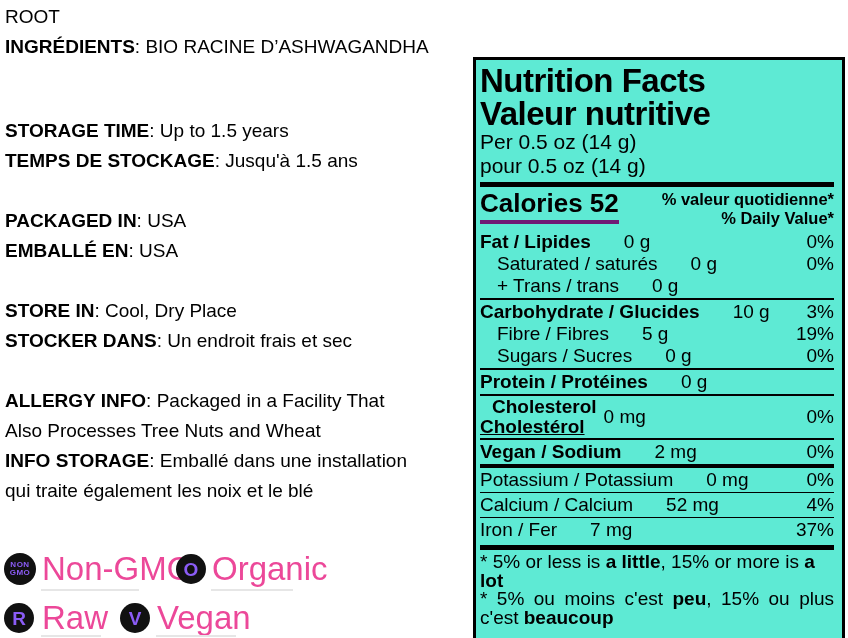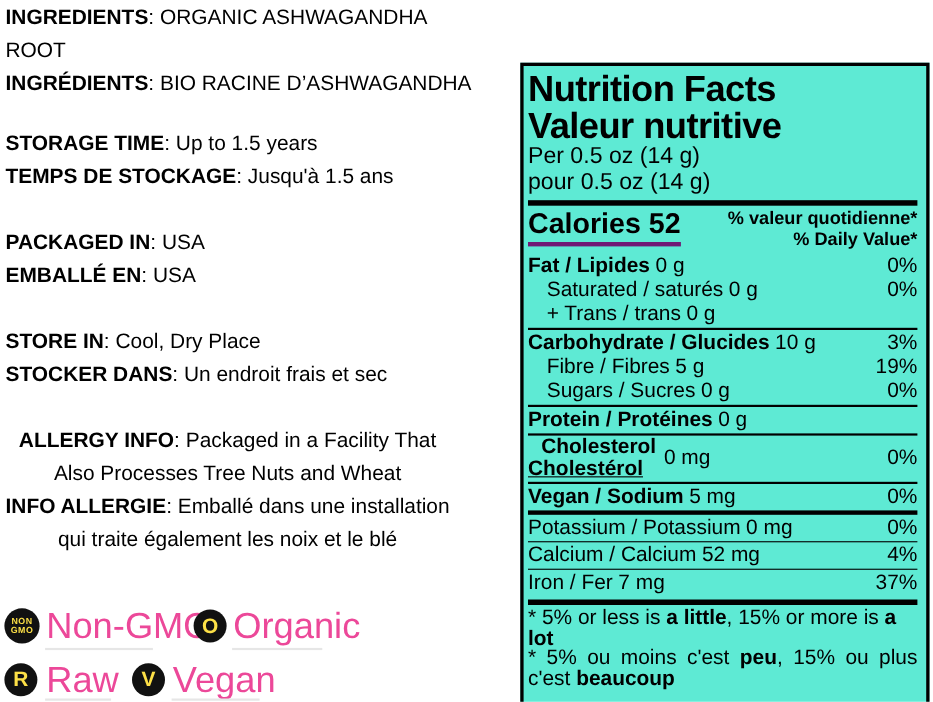--- a/index.html
+++ b/index.html
@@ -17,27 +17,27 @@
   .tblock {
     position: absolute; left: 5px;
     font-size: 19px; line-height: 30px;
     white-space: nowrap;
   }
   .tblock .lbl { font-weight: bold; }
   .b1 { top: 2px; }
   .b2 { top: 116px; }
   .b3 { top: 206px; }
   .b4 { top: 296px; }
-  .b5 { top: 386px; text-align: center; }
+  .b5 { top: 386px; }
 
   
   .badge-circle {
     position: absolute;
     width: 30px; height: 30px; border-radius: 50%;
-    background: #111111; color: #fde047;
+    background: #111111; color: #8b5cf6;
     display: flex; flex-direction: column;
     align-items: center; justify-content: center;
     font-weight: bold; text-align: center;
   }
   .badge-circle.big { width: 32px; height: 32px; }
   .badge-circle .tiny { font-size: 8px; line-height: 8px; letter-spacing: 0.5px; }
   .badge-circle .letter { font-size: 19px; line-height: 19px; }
   .badge-label {
     position: absolute;
     font-size: 33px; line-height: 28px; color: #ec4899;
@@ -61,42 +61,41 @@
   .hr2 { height: 2px; background: #000; margin: 1px 0; }
   .hr3 { height: 4px; background: #000; margin: 1px 0; }
 
   .cal-row { display: flex; justify-content: space-between; align-items: flex-start; margin: 1px 0 3px 0; }
   .cal-left {
     font-size: 26px; line-height: 27px; font-weight: bold;
     border-bottom: 4px solid #701a75; padding-bottom: 3px;
   }
   .dv-head { text-align: right; font-size: 16.5px; line-height: 19px; font-weight: bold; }
 
-  .row { display: flex; align-items: baseline; font-size: 19px; line-height: 22px; }
+  .row { display: flex; align-items: baseline; font-size: 19px; line-height: 22px; gap: 28px; }
   .row .amt { margin-left: 5px; }
   .row .dv { margin-left: auto; padding-left: 6px; }
   .row.r-bold .nm { font-weight: bold; }
   .row.ind { padding-left: 17px; text-align: center; }
 
   .chol { display: flex; align-items: center; font-size: 19px; }
   .chol .names { font-weight: bold; line-height: 20px; }
   .chol .amt { margin-left: 7px; }
   .chol .dv { margin-left: auto; }
 
   .fn { font-size: 19px; line-height: 18.5px; }
   .fn b { font-weight: bold; }
   .fn-fr { text-align: justify; }
 </style>
 </head>
 <body>
 
 <div class="page">
 
   <div class="tblock b1">
-    <div><span class="lbl">INGREDIENTS</span><span>: ORGANIC ASHWAGANDHA</span></div>
     <div><span>ROOT</span></div>
     <div><span class="lbl">INGRÉDIENTS</span><span>: BIO RACINE D’ASHWAGANDHA</span></div>
   </div>
 
   <div class="tblock b2">
     <div><span class="lbl">STORAGE TIME</span><span>: Up to 1.5 years</span></div>
     <div><span class="lbl">TEMPS DE STOCKAGE</span><span>: Jusqu'à 1.5 ans</span></div>
   </div>
 
   <div class="tblock b3">
@@ -105,21 +104,21 @@
   </div>
 
   <div class="tblock b4">
     <div><span class="lbl">STORE IN</span><span>: Cool, Dry Place</span></div>
     <div><span class="lbl">STOCKER DANS</span><span>: Un endroit frais et sec</span></div>
   </div>
 
   <div class="tblock b5">
     <div><span class="lbl">ALLERGY INFO</span><span>: Packaged in a Facility That</span></div>
     <div><span>Also Processes Tree Nuts and Wheat</span></div>
-    <div><span class="lbl">INFO ALLERGIE</span><span>: Emballé dans une installation</span></div>
+    <div><span class="lbl">INFO STORAGE</span><span>: Emballé dans une installation</span></div>
     <div><span>qui traite également les noix et le blé</span></div>
   </div>
 
   <div class="badge-circle big" style="left:4px; top:553px;">
     <span class="tiny">NON</span>
     <span class="tiny">GMO</span>
   </div>
   <div class="badge-label" style="left:42px; top:555px;">Non-GMO</div>
   <div class="faint-rule" style="left:41px; top:589px; width:98px;"></div>
 
@@ -207,21 +206,21 @@
         <span style="display:block;text-decoration:underline;">Cholestérol</span>
       </span>
       <span class="amt">0 mg</span>
       <span class="dv">0%</span>
     </div>
 
     <div class="hr2"></div>
 
     <div class="row r-bold">
       <span class="nm">Vegan / Sodium</span>
-        <span class="amt">5 mg</span>
+        <span class="amt">2 mg</span>
         <span class="dv">0%</span>
     </div>
 
     <div class="hr3"></div>
 
     <div class="row">
       <span class="nm">Potassium / Potassium</span>
         <span class="amt">0 mg</span>
         <span class="dv">0%</span>
     </div>

